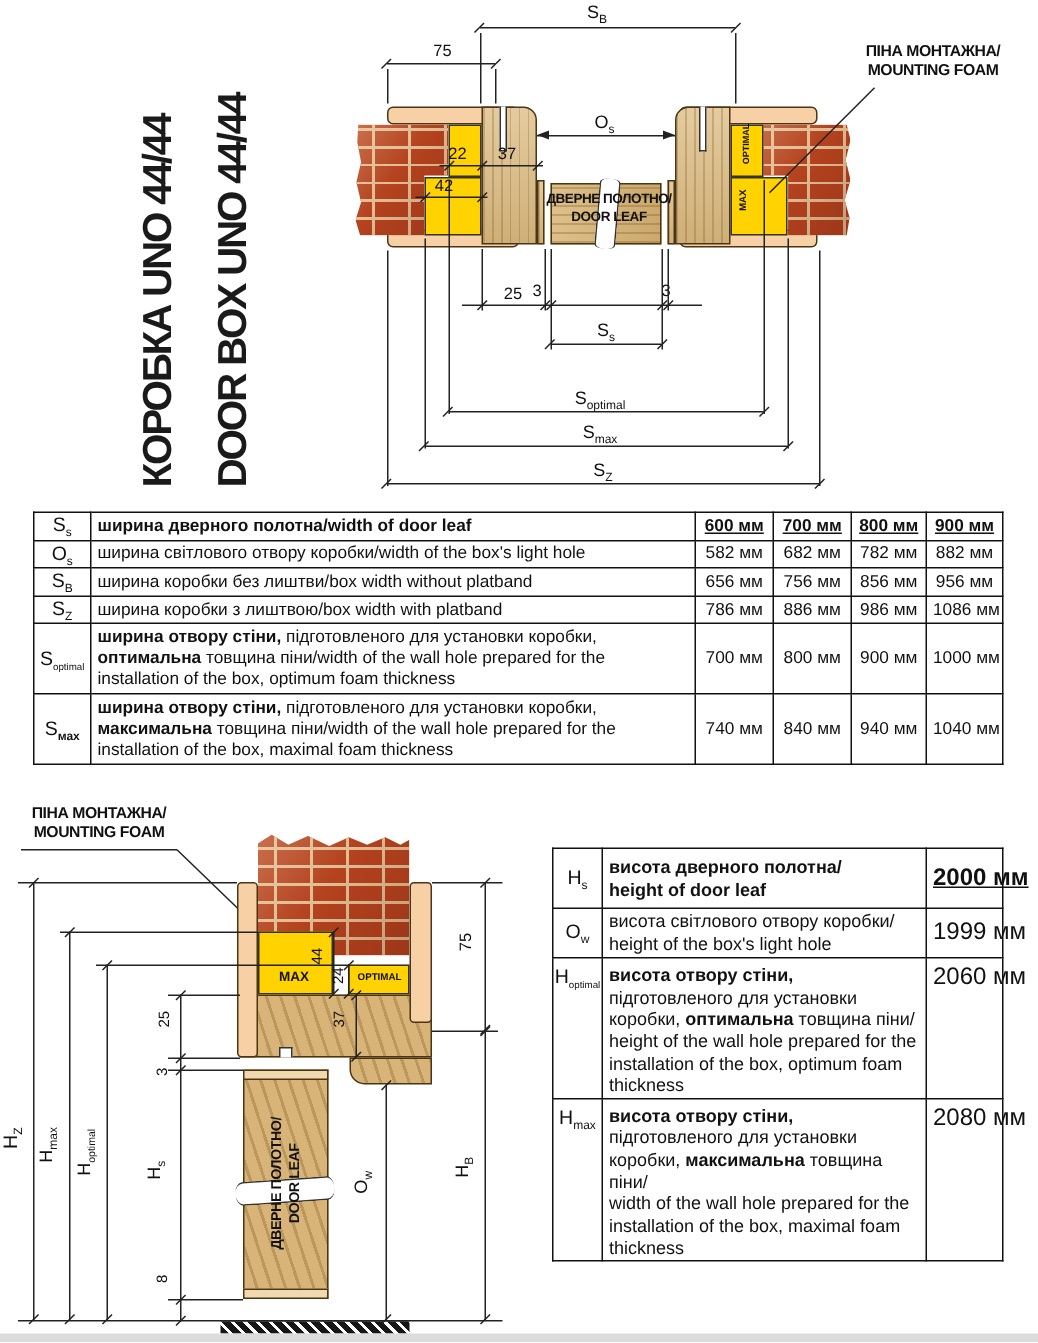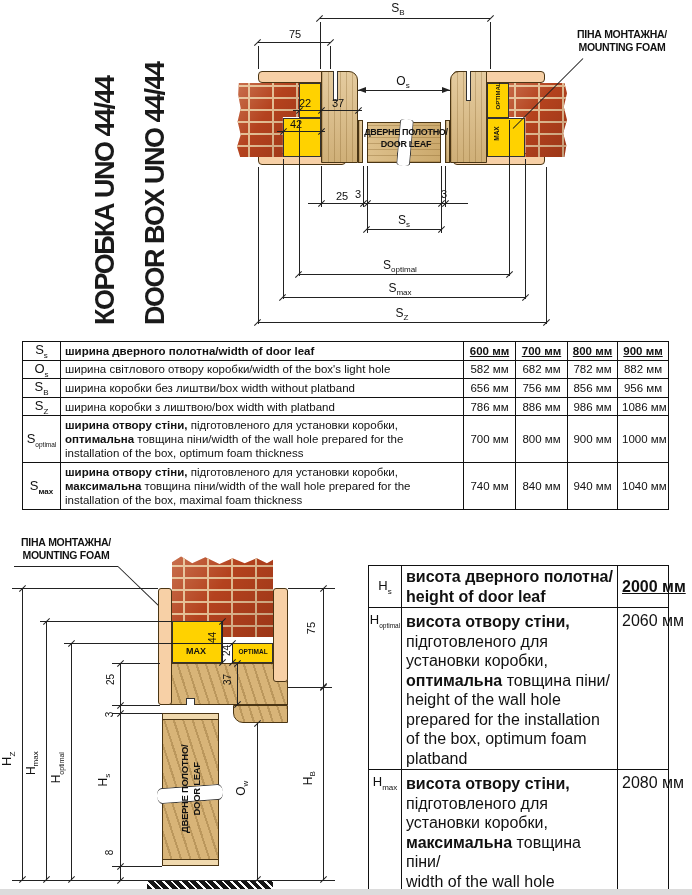--- a/index.html
+++ b/index.html
@@ -46,21 +46,21 @@
     font-weight:700;font-size:27px;line-height:50px;letter-spacing:-1.5px;color:#1a1a1a;white-space:nowrap;}
   .blklbl{position:absolute;font-weight:700;font-size:10.5px;line-height:1.25;text-align:center;letter-spacing:-0.3px;}
   
   table.dt{position:absolute;border-collapse:collapse;table-layout:fixed;background:#fff;}
   table.dt td{border:1px solid #111;padding:1px 4px;vertical-align:middle;box-sizing:border-box;}
   table.dt .sym{text-align:center;font-size:13px;padding:0;}
   table.dt .sym sub{font-size:8px;}
   table.dt .sym sub.small{font-size:6.5px;}
   table.dt .desc{font-size:11.5px;line-height:1.22;white-space:pre-line;}
   table.dt .val{text-align:center;font-size:11.5px;white-space:nowrap;}
-  #htable .desc{font-size:16px;}
+  #htable .desc{font-size:12px;}
   #htable .val{font-size:16px;}
   .b{font-weight:700;text-decoration:underline;}
   .vtop{vertical-align:top !important;padding-top:4px !important;}
   #graybar{position:absolute;left:0;top:889px;width:692px;height:6px;background:#dcdcdc;}
 </style>
 </head>
 <body>
 
 <div id="stage">
 
@@ -307,24 +307,30 @@
         <col style="width:216px">
         <col style="width:51px">
       </colgroup>
     <tbody>
         <tr style="height:40px">
       <td class="sym"><span>H</span><sub>s</sub></td>
       <td class="desc"><b>висота дверного полотна/
 height of door leaf</b></td>
       <td class="val b">2000 мм</td>
     </tr>
+    <tr style="height:33px">
+      <td class="sym"><span>O</span><sub>w</sub></td>
+      <td class="desc"><span>висота світлового отвору коробки/
+height of the box's light hole</span></td>
+      <td class="val">1999 мм</td>
+    </tr>
     <tr style="height:73px">
       <td class="sym vtop"><span>H</span><sub class="small">optimal</sub></td>
       <td class="desc vtop"><b>висота отвору стіни,</b><span> підготовленого для установки коробки, </span><b>оптимальна</b><span> товщина піни/
-height of the wall hole prepared for the installation of the box, optimum foam platband</span></td>
+height of the wall hole prepared for the installation of the box, optimum foam thickness</span></td>
       <td class="val vtop">2060 мм</td>
     </tr>
     <tr style="height:80px">
       <td class="sym vtop"><span>H</span><sub>max</sub></td>
       <td class="desc vtop"><b>висота отвору стіни,</b><span> підготовленого для установки коробки, </span><b>максимальна</b><span> товщина піни/
 width of the wall hole prepared for the installation of the box, maximal foam thickness</span></td>
       <td class="val vtop">2080 мм</td>
     </tr>
   </tbody>
     </table>

